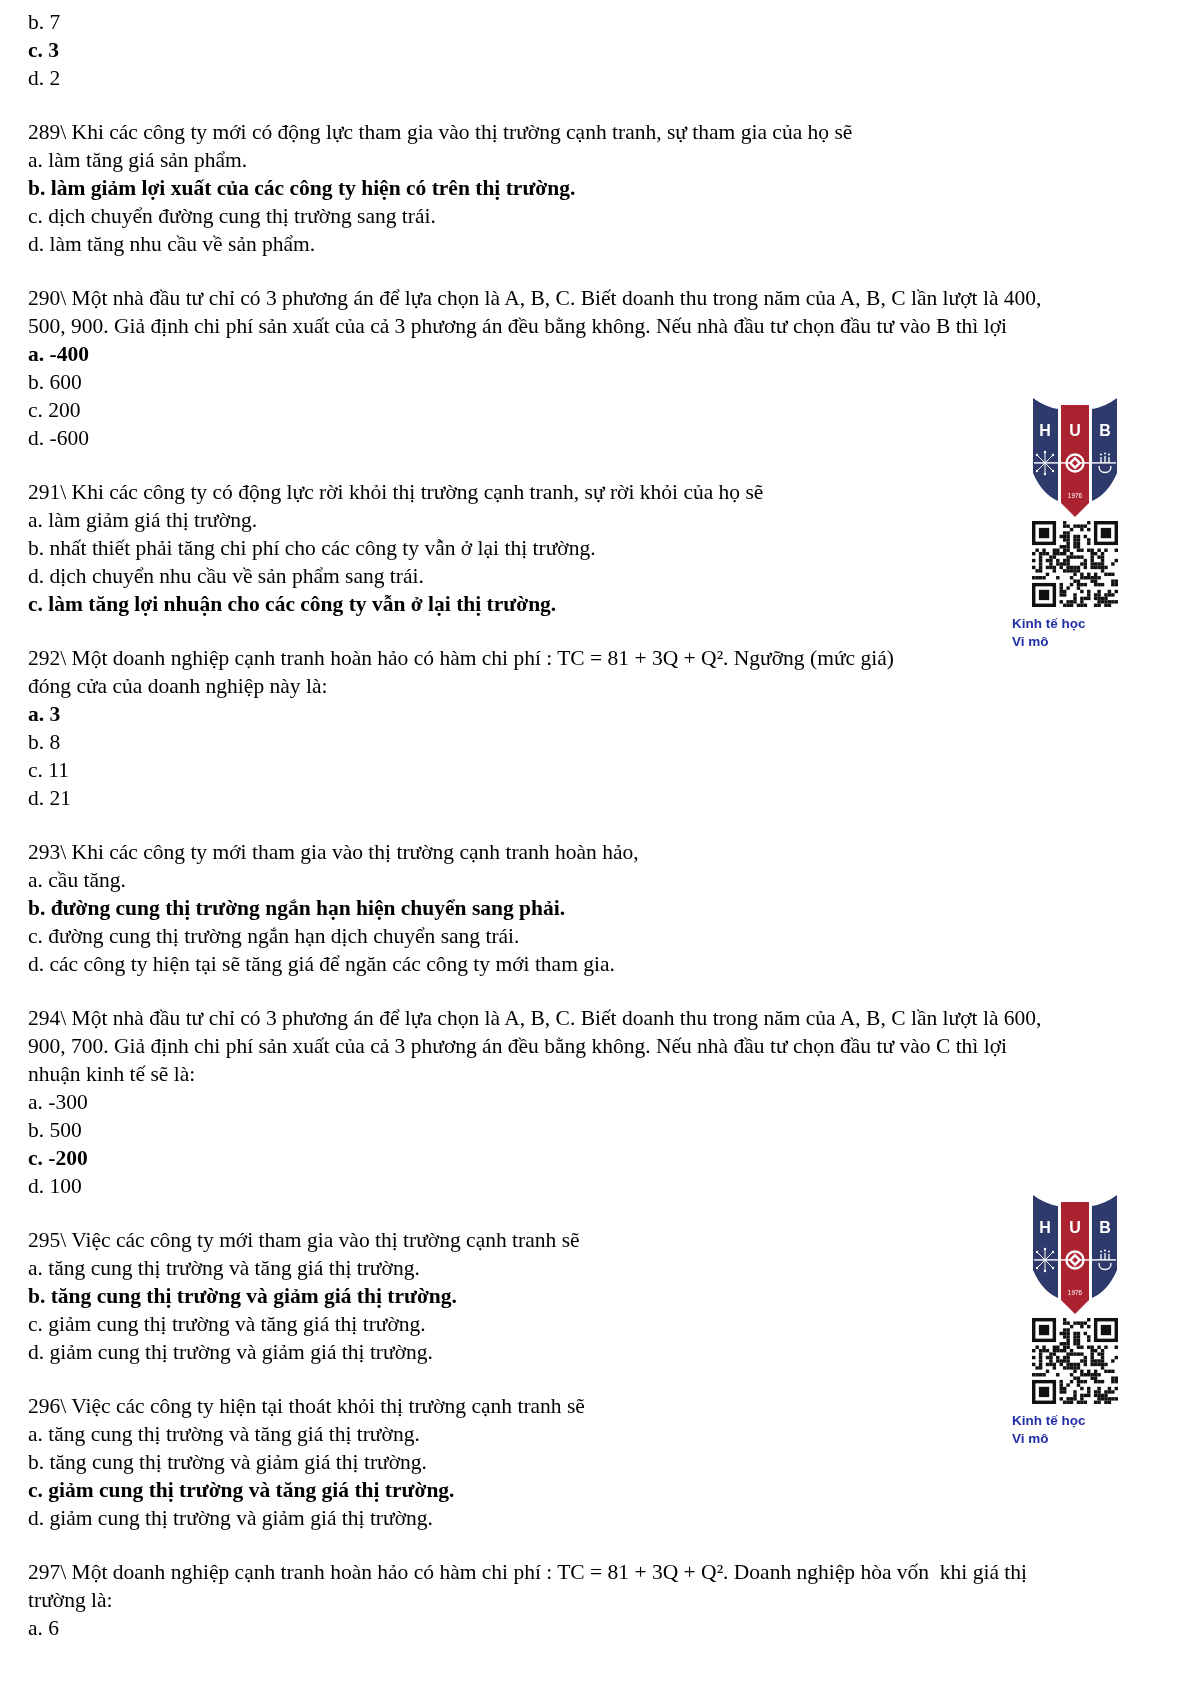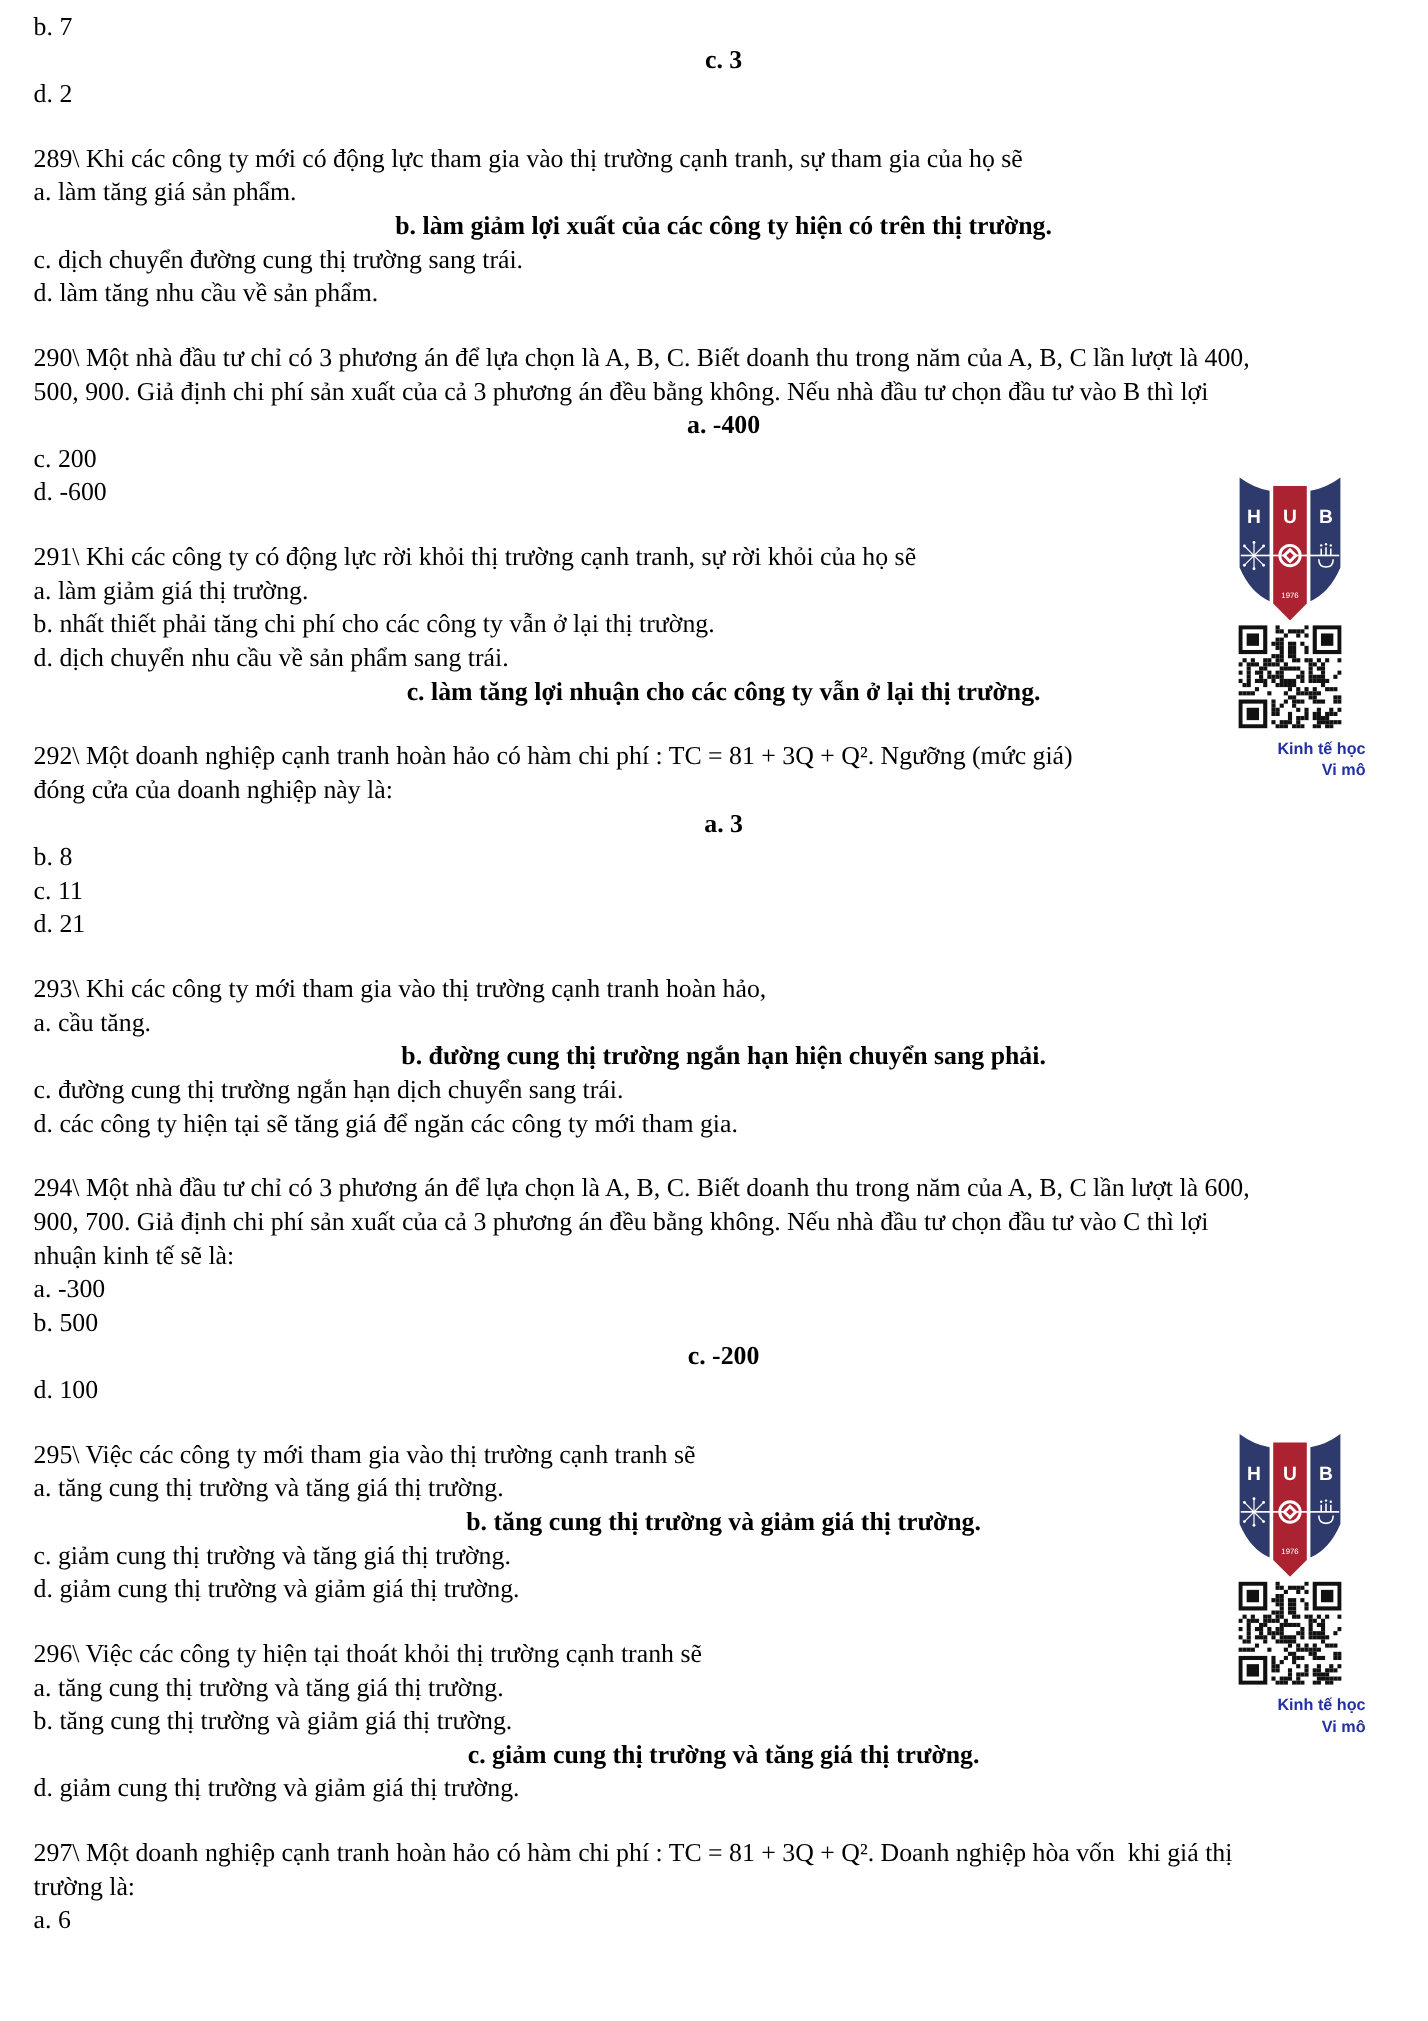--- a/index.html
+++ b/index.html
@@ -15,30 +15,30 @@
     position:absolute;
     left:28px;top:8px;width:1150px;
   }
   .block{margin-bottom:26px;}
   .line{
     font-size:21.5px;
     line-height:28px;
     color:#000000;
     white-space:pre;
   }
-  .line.bold{font-weight:bold;text-align:center;}
+  .line.bold{font-weight:bold;}
   
   .stamp{position:absolute;left:1032px;width:86px;height:260px;}
   .stamp.s1{top:393px;}
   .stamp.s2{top:1190px;}
   .logo{position:absolute;top:0;left:0;width:86px;height:124px;}
   .qr{position:absolute;top:128px;left:0;width:86px;height:86px;}
   .caption{
     position:absolute;top:222px;left:-20px;width:126px;
-    text-align:right;
+    text-align:left;
     font-family:"Liberation Sans",sans-serif;
     font-weight:bold;
     font-size:13.5px;line-height:18px;
     color:#2230a5;
   }
 </style>
 </head>
 <body>
 
 <div class="page">
@@ -53,20 +53,21 @@
         <div class="line">289\ Khi các công ty mới có động lực tham gia vào thị trường cạnh tranh, sự tham gia của họ sẽ</div>
         <div class="line">a. làm tăng giá sản phẩm.</div>
         <div class="line bold">b. làm giảm lợi xuất của các công ty hiện có trên thị trường.</div>
         <div class="line">c. dịch chuyển đường cung thị trường sang trái.</div>
         <div class="line">d. làm tăng nhu cầu về sản phẩm.</div>
       </div>
       <div class="block">
         <div class="line">290\ Một nhà đầu tư chỉ có 3 phương án để lựa chọn là A, B, C. Biết doanh thu trong năm của A, B, C lần lượt là 400,</div>
         <div class="line">500, 900. Giả định chi phí sản xuất của cả 3 phương án đều bằng không. Nếu nhà đầu tư chọn đầu tư vào B thì lợi</div>
         <div class="line bold">a. -400</div>
+        <div class="line">b. 600</div>
         <div class="line">c. 200</div>
         <div class="line">d. -600</div>
       </div>
       <div class="block">
         <div class="line">291\ Khi các công ty có động lực rời khỏi thị trường cạnh tranh, sự rời khỏi của họ sẽ</div>
         <div class="line">a. làm giảm giá thị trường.</div>
         <div class="line">b. nhất thiết phải tăng chi phí cho các công ty vẫn ở lại thị trường.</div>
         <div class="line">d. dịch chuyển nhu cầu về sản phẩm sang trái.</div>
         <div class="line bold">c. làm tăng lợi nhuận cho các công ty vẫn ở lại thị trường.</div>
       </div>

